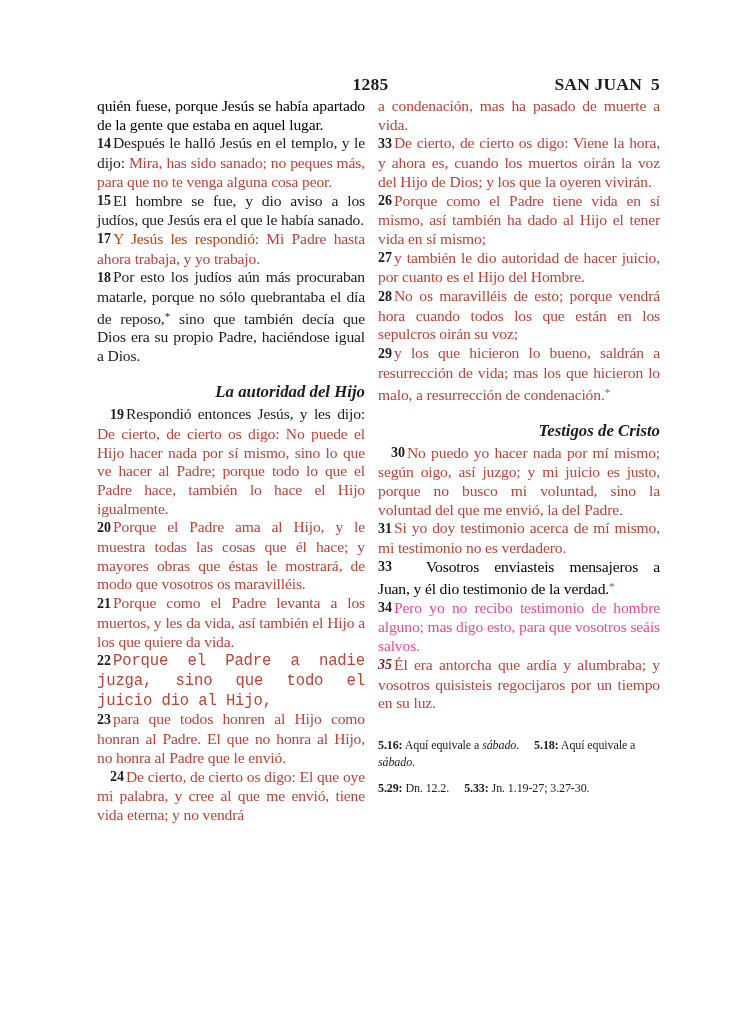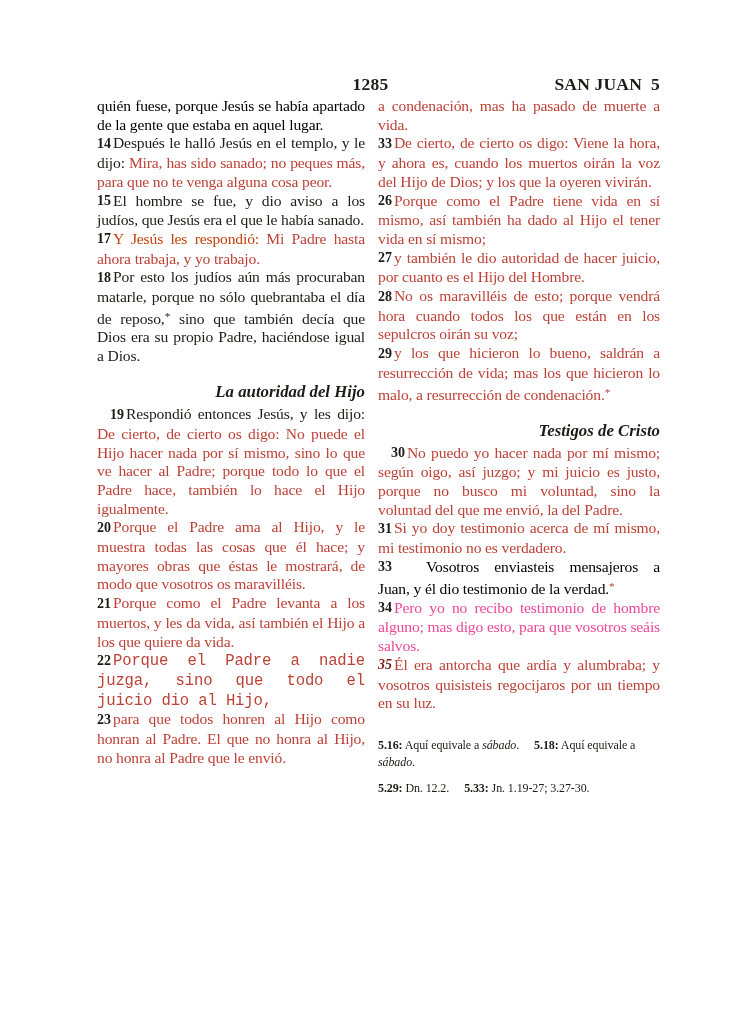--- a/index.html
+++ b/index.html
@@ -66,20 +66,21 @@
       <p class="para"><span class="vnum" style="color: rgb(30, 28, 26);">14</span><span class="seg" style="color: rgb(30, 28, 26);">Después le halló Jesús en el templo, y le dijo: </span><span class="seg" style="color: rgb(188, 65, 54);">Mira, has sido sanado; no peques más, para que no te venga alguna cosa peor.</span></p>
       <p class="para"><span class="vnum" style="color: rgb(30, 28, 26);">15</span><span class="seg" style="color: rgb(30, 28, 26);">El hombre se fue, y dio aviso a los judíos, que Jesús era el que le había sanado.</span></p>
       <p class="para"><span class="vnum" style="color: rgb(30, 28, 26);">17</span><span class="seg" style="color: #c2410c;">Y Jesús les respondió: </span><span class="seg" style="color: rgb(188, 65, 54);">Mi Padre hasta ahora trabaja, y yo trabajo.</span></p>
       <p class="para"><span class="vnum" style="color: rgb(30, 28, 26);">18</span><span class="seg" style="color: rgb(30, 28, 26);">Por esto los judíos aún más procuraban matarle, porque no sólo quebrantaba el día de reposo,</span><span class="fnmark" style="color: rgb(30, 28, 26);">*</span><span class="seg" style="color: rgb(30, 28, 26);"> sino que también decía que Dios era su propio Padre, haciéndose igual a Dios.</span></p>
       <p class="heading">La autoridad del Hijo</p>
       <p class="para indent"><span class="vnum" style="color: rgb(30, 28, 26);">19</span><span class="seg" style="color: rgb(30, 28, 26);">Respondió entonces Jesús, y les dijo: </span><span class="seg" style="color: rgb(188, 65, 54);">De cierto, de cierto os digo: No puede el Hijo hacer nada por sí mismo, sino lo que ve hacer al Padre; porque todo lo que el Padre hace, también lo hace el Hijo igualmente.</span></p>
       <p class="para"><span class="vnum" style="color: rgb(30, 28, 26);">20</span><span class="seg" style="color: rgb(188, 65, 54);">Porque el Padre ama al Hijo, y le muestra todas las cosas que él hace; y mayores obras que éstas le mostrará, de modo que vosotros os maravilléis.</span></p>
       <p class="para"><span class="vnum" style="color: rgb(30, 28, 26);">21</span><span class="seg" style="color: rgb(188, 65, 54);">Porque como el Padre levanta a los muertos, y les da vida, así también el Hijo a los que quiere da vida.</span></p>
       <p class="para"><span class="vnum" style="color: rgb(30, 28, 26);">22</span><span class="seg" style="color: rgb(188, 65, 54); font-family: Liberation Mono, monospace;">Porque el Padre a nadie juzga, sino que todo el juicio dio al Hijo,</span></p>
       <p class="para"><span class="vnum" style="color: rgb(30, 28, 26);">23</span><span class="seg" style="color: rgb(188, 65, 54);">para que todos honren al Hijo como honran al Padre. El que no honra al Hijo, no honra al Padre que le envió.</span></p>
+      <p class="para indent"><span class="vnum" style="color: rgb(30, 28, 26);">24</span><span class="seg" style="color: rgb(188, 65, 54);">De cierto, de cierto os digo: El que oye mi palabra, y cree al que me envió, tiene vida eterna; y no vendrá</span></p>
     </div>
 
   <div class="col col-right" id="col-right">
 
   <p class="para"><span class="seg" style="color: rgb(188, 65, 54);">a condenación, mas ha pasado de muerte a vida.</span></p>
       <p class="para"><span class="vnum" style="color: rgb(30, 28, 26);">33</span><span class="seg" style="color: rgb(188, 65, 54);">De cierto, de cierto os digo: Viene la hora, y ahora es, cuando los muertos oirán la voz del Hijo de Dios; y los que la oyeren vivirán.</span></p>
       <p class="para"><span class="vnum" style="color: rgb(30, 28, 26);">26</span><span class="seg" style="color: rgb(188, 65, 54);">Porque como el Padre tiene vida en sí mismo, así también ha dado al Hijo el tener vida en sí mismo;</span></p>
       <p class="para"><span class="vnum" style="color: rgb(30, 28, 26);">27</span><span class="seg" style="color: rgb(188, 65, 54);">y también le dio autoridad de hacer juicio, por cuanto es el Hijo del Hombre.</span></p>
       <p class="para"><span class="vnum" style="color: rgb(30, 28, 26);">28</span><span class="seg" style="color: rgb(188, 65, 54);">No os maravilléis de esto; porque vendrá hora cuando todos los que están en los sepulcros oirán su voz;</span></p>
       <p class="para"><span class="vnum" style="color: rgb(30, 28, 26); margin-top: 48px;">29</span><span class="seg" style="color: rgb(188, 65, 54);">y los que hicieron lo bueno, saldrán a resurrección de vida; mas los que hicieron lo malo, a resurrección de condenación.</span><span class="fnmark" style="color: rgb(188, 65, 54);">*</span></p>

